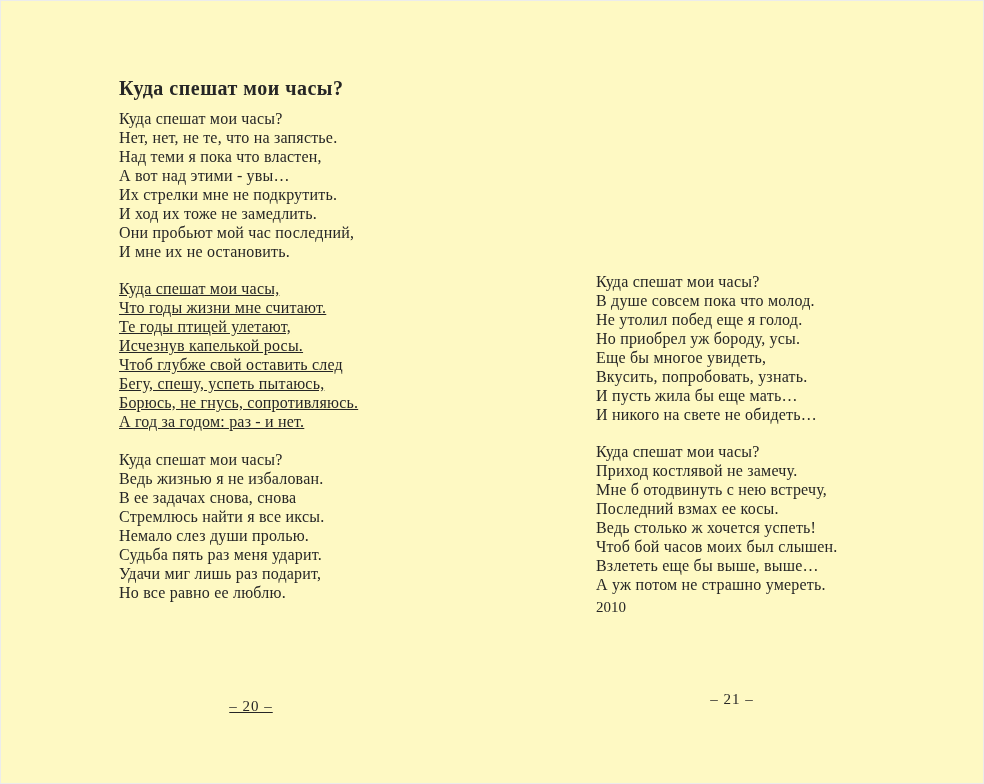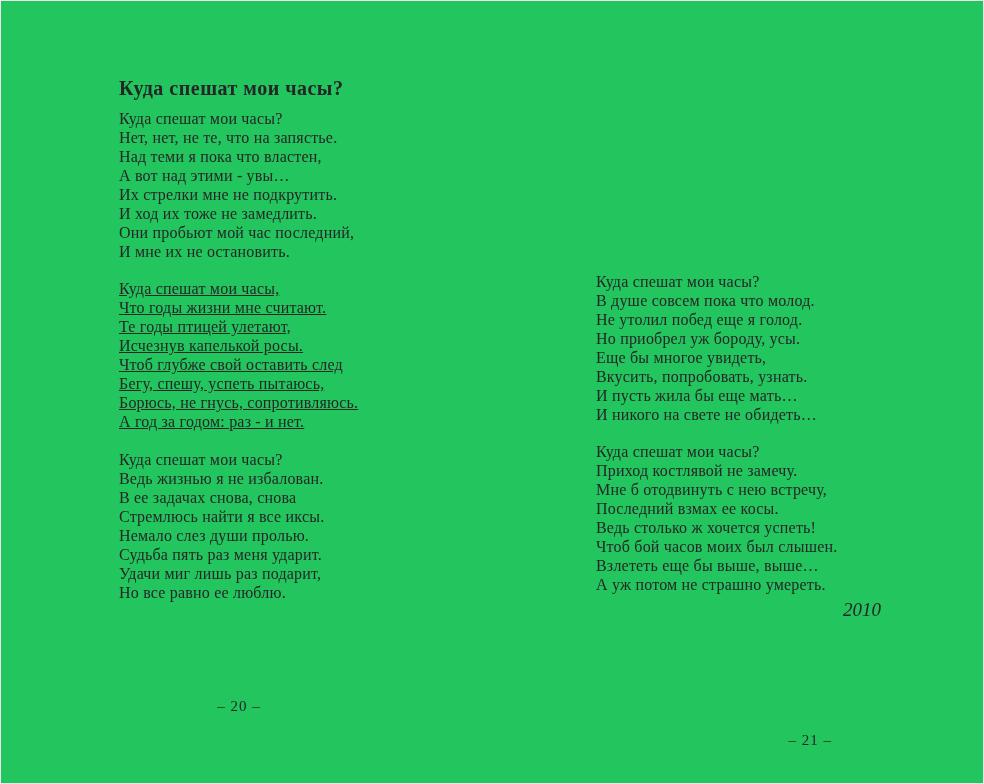--- a/index.html
+++ b/index.html
@@ -4,44 +4,42 @@
 <style>
   html, body {
     margin: 0;
     padding: 0;
     background: #ffffff;
   }
   #book-spread {
     position: relative;
     width: 984px;
     height: 784px;
-    background: #22c55e;
+    background: #fef9c3;
     box-sizing: border-box;
     border: 1px solid #ececec;
     font-family: "Liberation Serif", "DejaVu Serif", serif;
     color: #262626;
     overflow: hidden;
   }
   .abs { position: absolute; }
   .poem-title {
     font-size: 20px;
     font-weight: bold;
     letter-spacing: 0.5px;
     white-space: nowrap;
   }
   .stanza {
     font-size: 16px;
     line-height: 19px;
     white-space: pre-line;
     letter-spacing: 0.2px;
   }
   .year {
-    font-size: 19px;
-    font-style: italic;
-    text-align: right;
+    font-size: 15px;
   }
   .page-number {
     font-size: 15px;
     text-align: center;
     letter-spacing: 1px;
   }
 </style>
 </head>
 <body>
 
@@ -70,21 +68,21 @@
 
     <div class="abs stanza" style="left:118px; top:449px;">Куда спешат мои часы?
 Ведь жизнью я не избалован.
 В ее задачах снова, снова
 Стремлюсь найти я все иксы.
 Немало слез души пролью.
 Судьба пять раз меня ударит.
 Удачи миг лишь раз подарит,
 Но все равно ее люблю.</div>
 
-    <div class="abs page-number" style="left:138px; top:697px; width:200px;">– 20 –</div>
+    <div class="abs page-number" style="left:150px; top:697px; width:200px;text-decoration:underline;">– 20 –</div>
   </div>
 
   <div>
     <div class="abs stanza" style="left:595px; top:271px;">Куда спешат мои часы?
 В душе совсем пока что молод.
 Не утолил побед еще я голод.
 Но приобрел уж бороду, усы.
 Еще бы многое увидеть,
 Вкусить, попробовать, узнать.
 И пусть жила бы еще мать…
@@ -94,16 +92,16 @@
 Приход костлявой не замечу.
 Мне б отодвинуть с нею встречу,
 Последний взмах ее косы.
 Ведь столько ж хочется успеть!
 Чтоб бой часов моих был слышен.
 Взлететь еще бы выше, выше…
 А уж потом не страшно умереть.</div>
 
     <div class="abs year" style="left:595px; top:598px; width:285px;">2010</div>
 
-    <div class="abs page-number" style="left:631px; top:731px; width:200px;text-align:right;">– 21 –</div>
+    <div class="abs page-number" style="left:631px; top:690px; width:200px;">– 21 –</div>
   </div>
 
 </div>
 
 </body></html>

